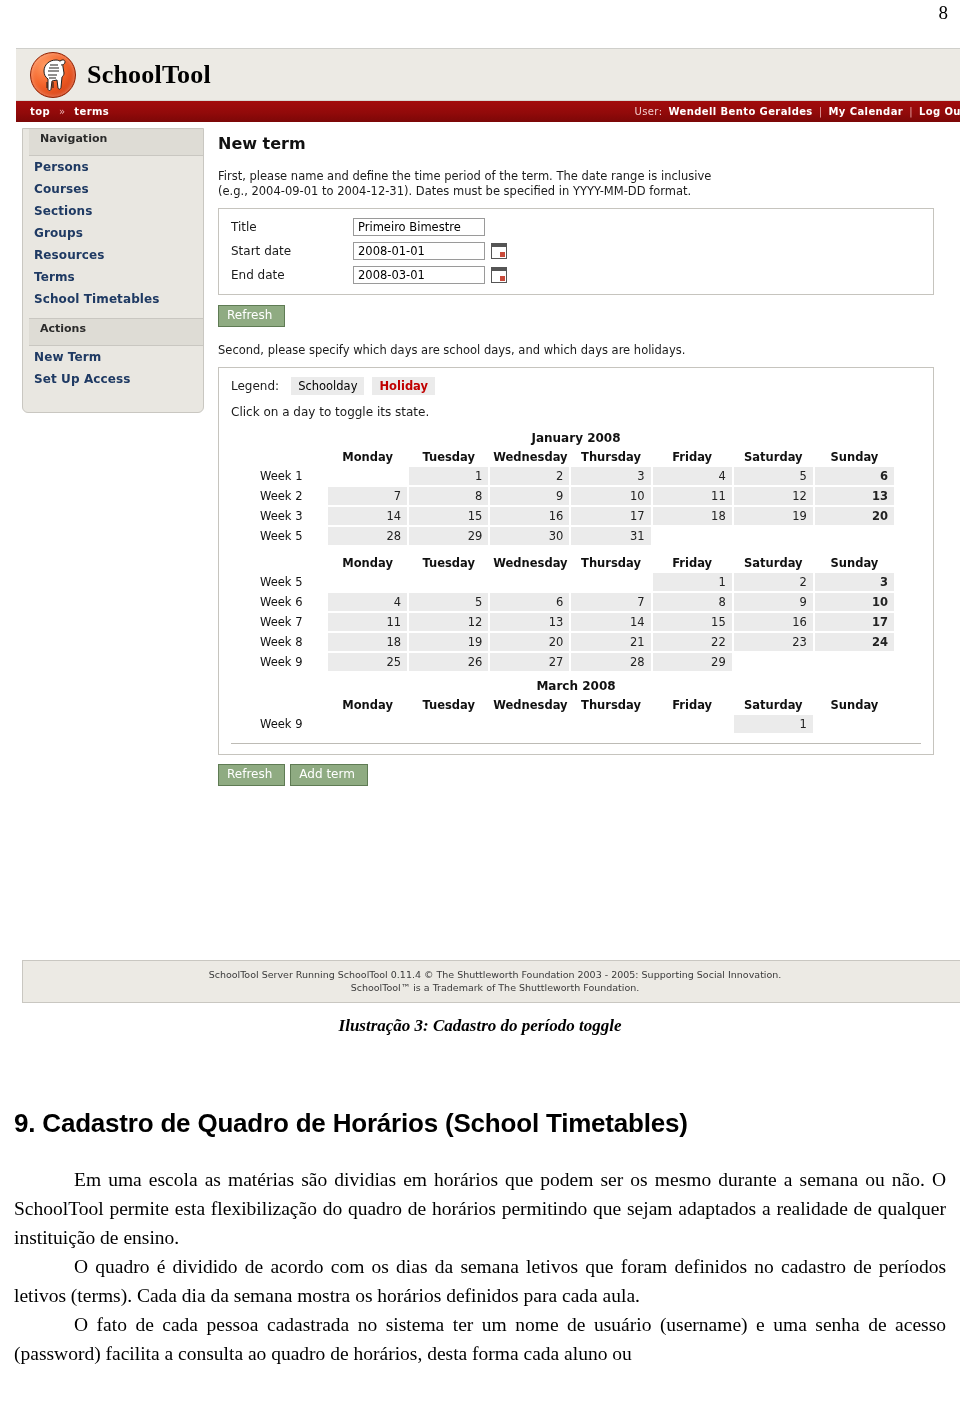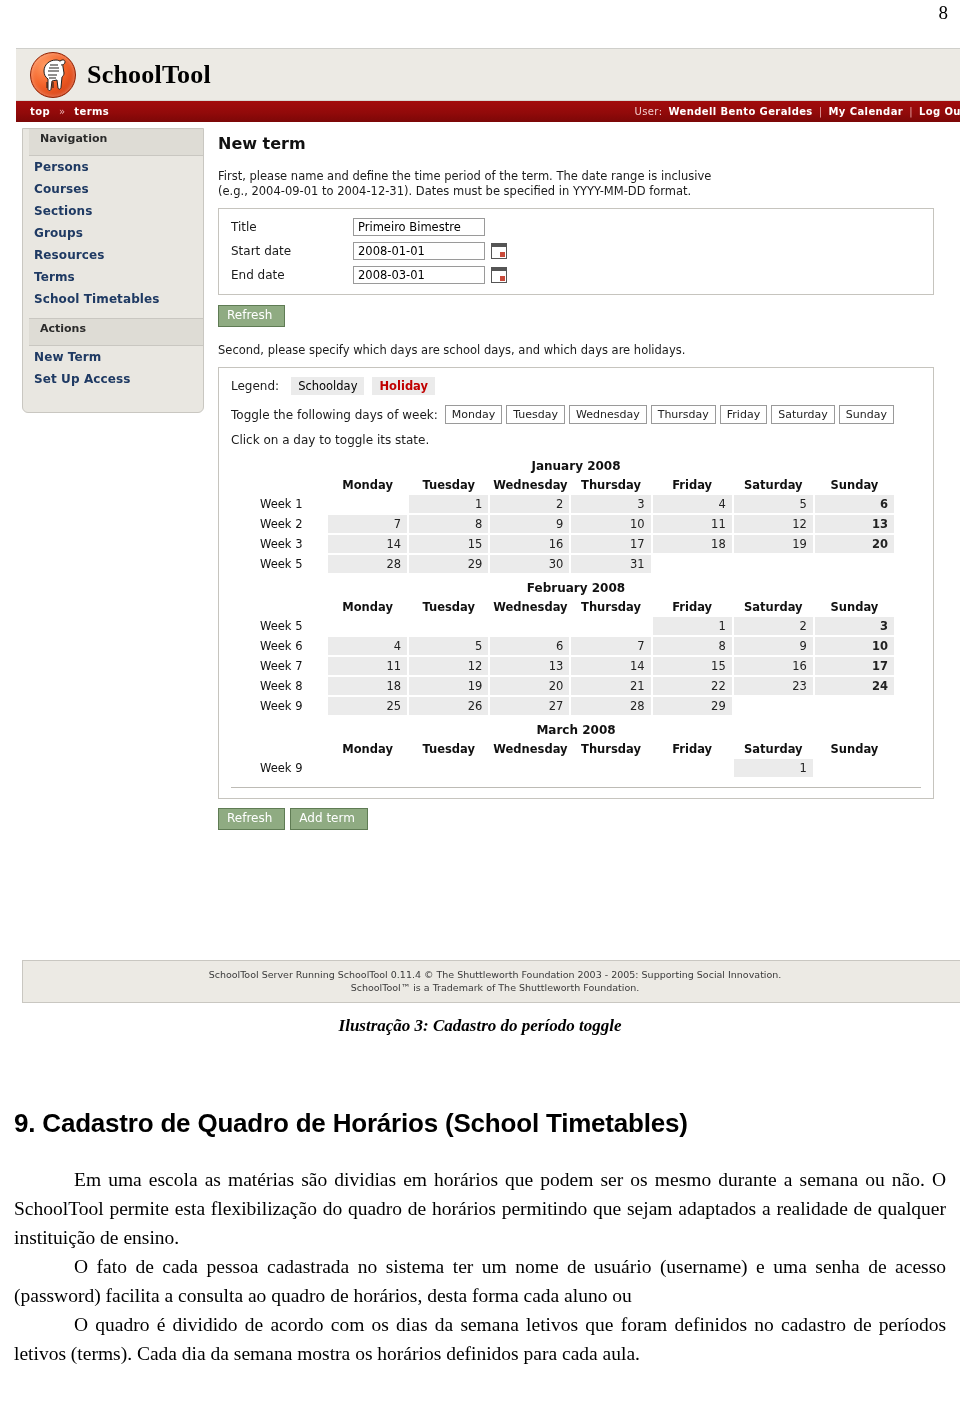--- a/index.html
+++ b/index.html
@@ -308,30 +308,20 @@
 
       <p class="instr">Second, please specify which days are school days, and which days are holidays.</p>
 
       <div class="cal-box">
         <div class="legend-row">
           <span class="legend-lbl">Legend:</span>
           <span class="chip">Schoolday</span>
           <span class="chip holiday">Holiday</span>
         </div>
 
-        <div class="toggle-row">
-          <span class="toggle-lbl">Toggle the following days of week:</span>
-          <button class="daybtn">Monday</button>
-          <button class="daybtn">Tuesday</button>
-          <button class="daybtn">Wednesday</button>
-          <button class="daybtn">Thursday</button>
-          <button class="daybtn">Friday</button>
-          <button class="daybtn">Saturday</button>
-          <button class="daybtn">Sunday</button>
-        </div>
 
         <p class="hint">Click on a day to toggle its state.</p>
 
         <div id="months-host">
               <div class="month">
                 <div class="month-title">January 2008</div>
                 <table class="cal">
                   <thead>
                     <tr>
                       <th class="wk"></th>
@@ -382,21 +372,20 @@
                       <td class="day">30</td>
                       <td class="day">31</td>
                       <td class="empty">&nbsp;</td>
                       <td class="empty">&nbsp;</td>
                       <td class="empty">&nbsp;</td>
                     </tr>
                   </tbody>
                 </table>
               </div>
               <div class="month">
-                <div class="month-title">February 2008</div>
                 <table class="cal">
                   <thead>
                     <tr>
                       <th class="wk"></th>
                       <th>Monday</th>
                       <th>Tuesday</th>
                       <th>Wednesday</th>
                       <th>Thursday</th>
                       <th>Friday</th>
                       <th>Saturday</th>
@@ -503,15 +492,15 @@
   </div>
 
  </div>
 </div>
 
 <div class="caption">Ilustração 3: Cadastro do período toggle</div>
 
 <div class="doc">
   <h2>9. Cadastro de Quadro de Horários (School Timetables)</h2>
   <p>Em uma escola as matérias são dividias em horários que podem ser os mesmo durante a semana ou não. O SchoolTool permite esta flexibilização do quadro de horários permitindo que sejam adaptados a realidade de qualquer instituição de ensino.</p>
+  <p>O quadro é dividido de acordo com os dias da semana letivos que foram definidos no cadastro de períodos letivos (terms). Cada dia da semana mostra os horários definidos para cada aula.</p>
   <p>O fato de cada pessoa cadastrada no sistema ter um nome de usuário (username) e uma senha de acesso (password) facilita a consulta ao quadro de horários, desta forma cada aluno ou</p>
-  <p>O quadro é dividido de acordo com os dias da semana letivos que foram definidos no cadastro de períodos letivos (terms). Cada dia da semana mostra os horários definidos para cada aula.</p>
 </div>
 
 </body></html>

